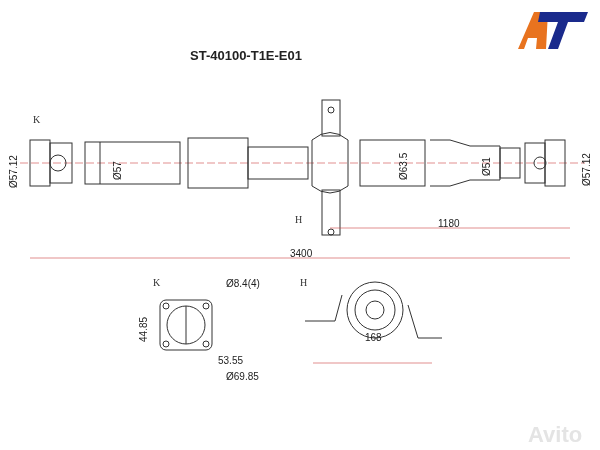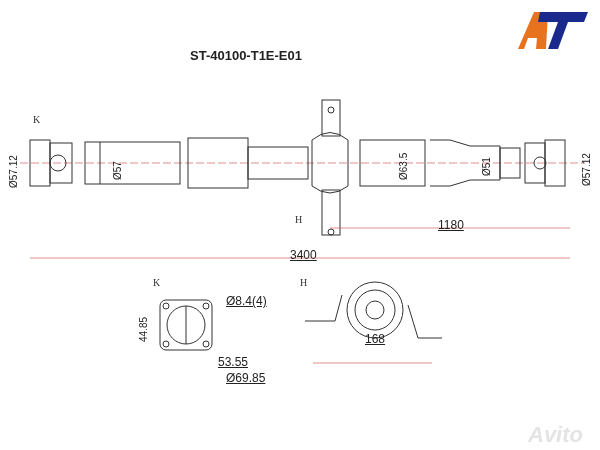--- a/index.html
+++ b/index.html
@@ -1,23 +1,23 @@
 <!DOCTYPE html>
 <html><head>
 <meta charset="utf-8">
 <style>
   html,body{margin:0;padding:0;background:#fff;}
   body{width:600px;height:450px;position:relative;overflow:hidden;font-family:"Liberation Sans",sans-serif;}
   .title{position:absolute;left:0;width:492px;top:48px;text-align:center;font-weight:bold;font-size:13px;color:#222;}
-  .lbl{position:absolute;font-size:12px;color:#222;text-decoration:underline;}
+  .lbl{position:absolute;font-size:10px;color:#222;}
   .vlbl{position:absolute;font-size:10px;color:#222;transform:rotate(-90deg);transform-origin:left top;white-space:nowrap;}
   .smk{position:absolute;font-family:"Liberation Serif",serif;font-size:10px;color:#333;}
   svg{position:absolute;left:0;top:0;}
   .logo{position:absolute;left:500px;top:4px;}
-  .avito{position:absolute;left:528px;top:422px;font-size:22px;font-weight:bold;color:#e4e4e4;font-style:italic;}
+  .avito{position:absolute;left:528px;top:422px;font-size:22px;font-weight:bold;color:#e4e4e4;}
 </style>
 </head>
 <body>
 
 <div class="title">ST-40100-T1E-E01</div>
 
 <div class="logo">
   <svg width="90" height="50" viewBox="0 0 90 50" style="position:static">
     <polygon points="18,45 34,8 48,8 46,45 36,45 37,34 28,34 24,45" fill="#e8731f"></polygon>
     <polygon points="40,8 88,8 84,18 68,18 58,45 48,45 58,18 38,18" fill="#1a2a8c"></polygon>
@@ -79,19 +79,19 @@
 <div class="vlbl" style="left:581px;top:186px;">Ø57.12</div>
 
 <div class="lbl" style="left:438px;top:218px;">1180</div>
 <div class="lbl" style="left:290px;top:248px;">3400</div>
 
 <div class="smk" style="left:33px;top:114px;">K</div>
 <div class="smk" style="left:295px;top:214px;">H</div>
 <div class="smk" style="left:153px;top:277px;">K</div>
 <div class="smk" style="left:300px;top:277px;">H</div>
 
-<div class="lbl" style="left:226px;top:294px;">Ø8.4(4)</div>
+<div class="lbl" style="left:226px;top:278px;">Ø8.4(4)</div>
 <div class="vlbl" style="left:138px;top:342px;">44.85</div>
 <div class="lbl" style="left:170px;top:355px;margin-left:48px;">53.55</div>
 <div class="lbl" style="left:226px;top:371px;">Ø69.85</div>
 <div class="lbl" style="left:365px;top:332px;">168</div>
 
 <div class="avito">Avito</div>
 
 </body></html>

